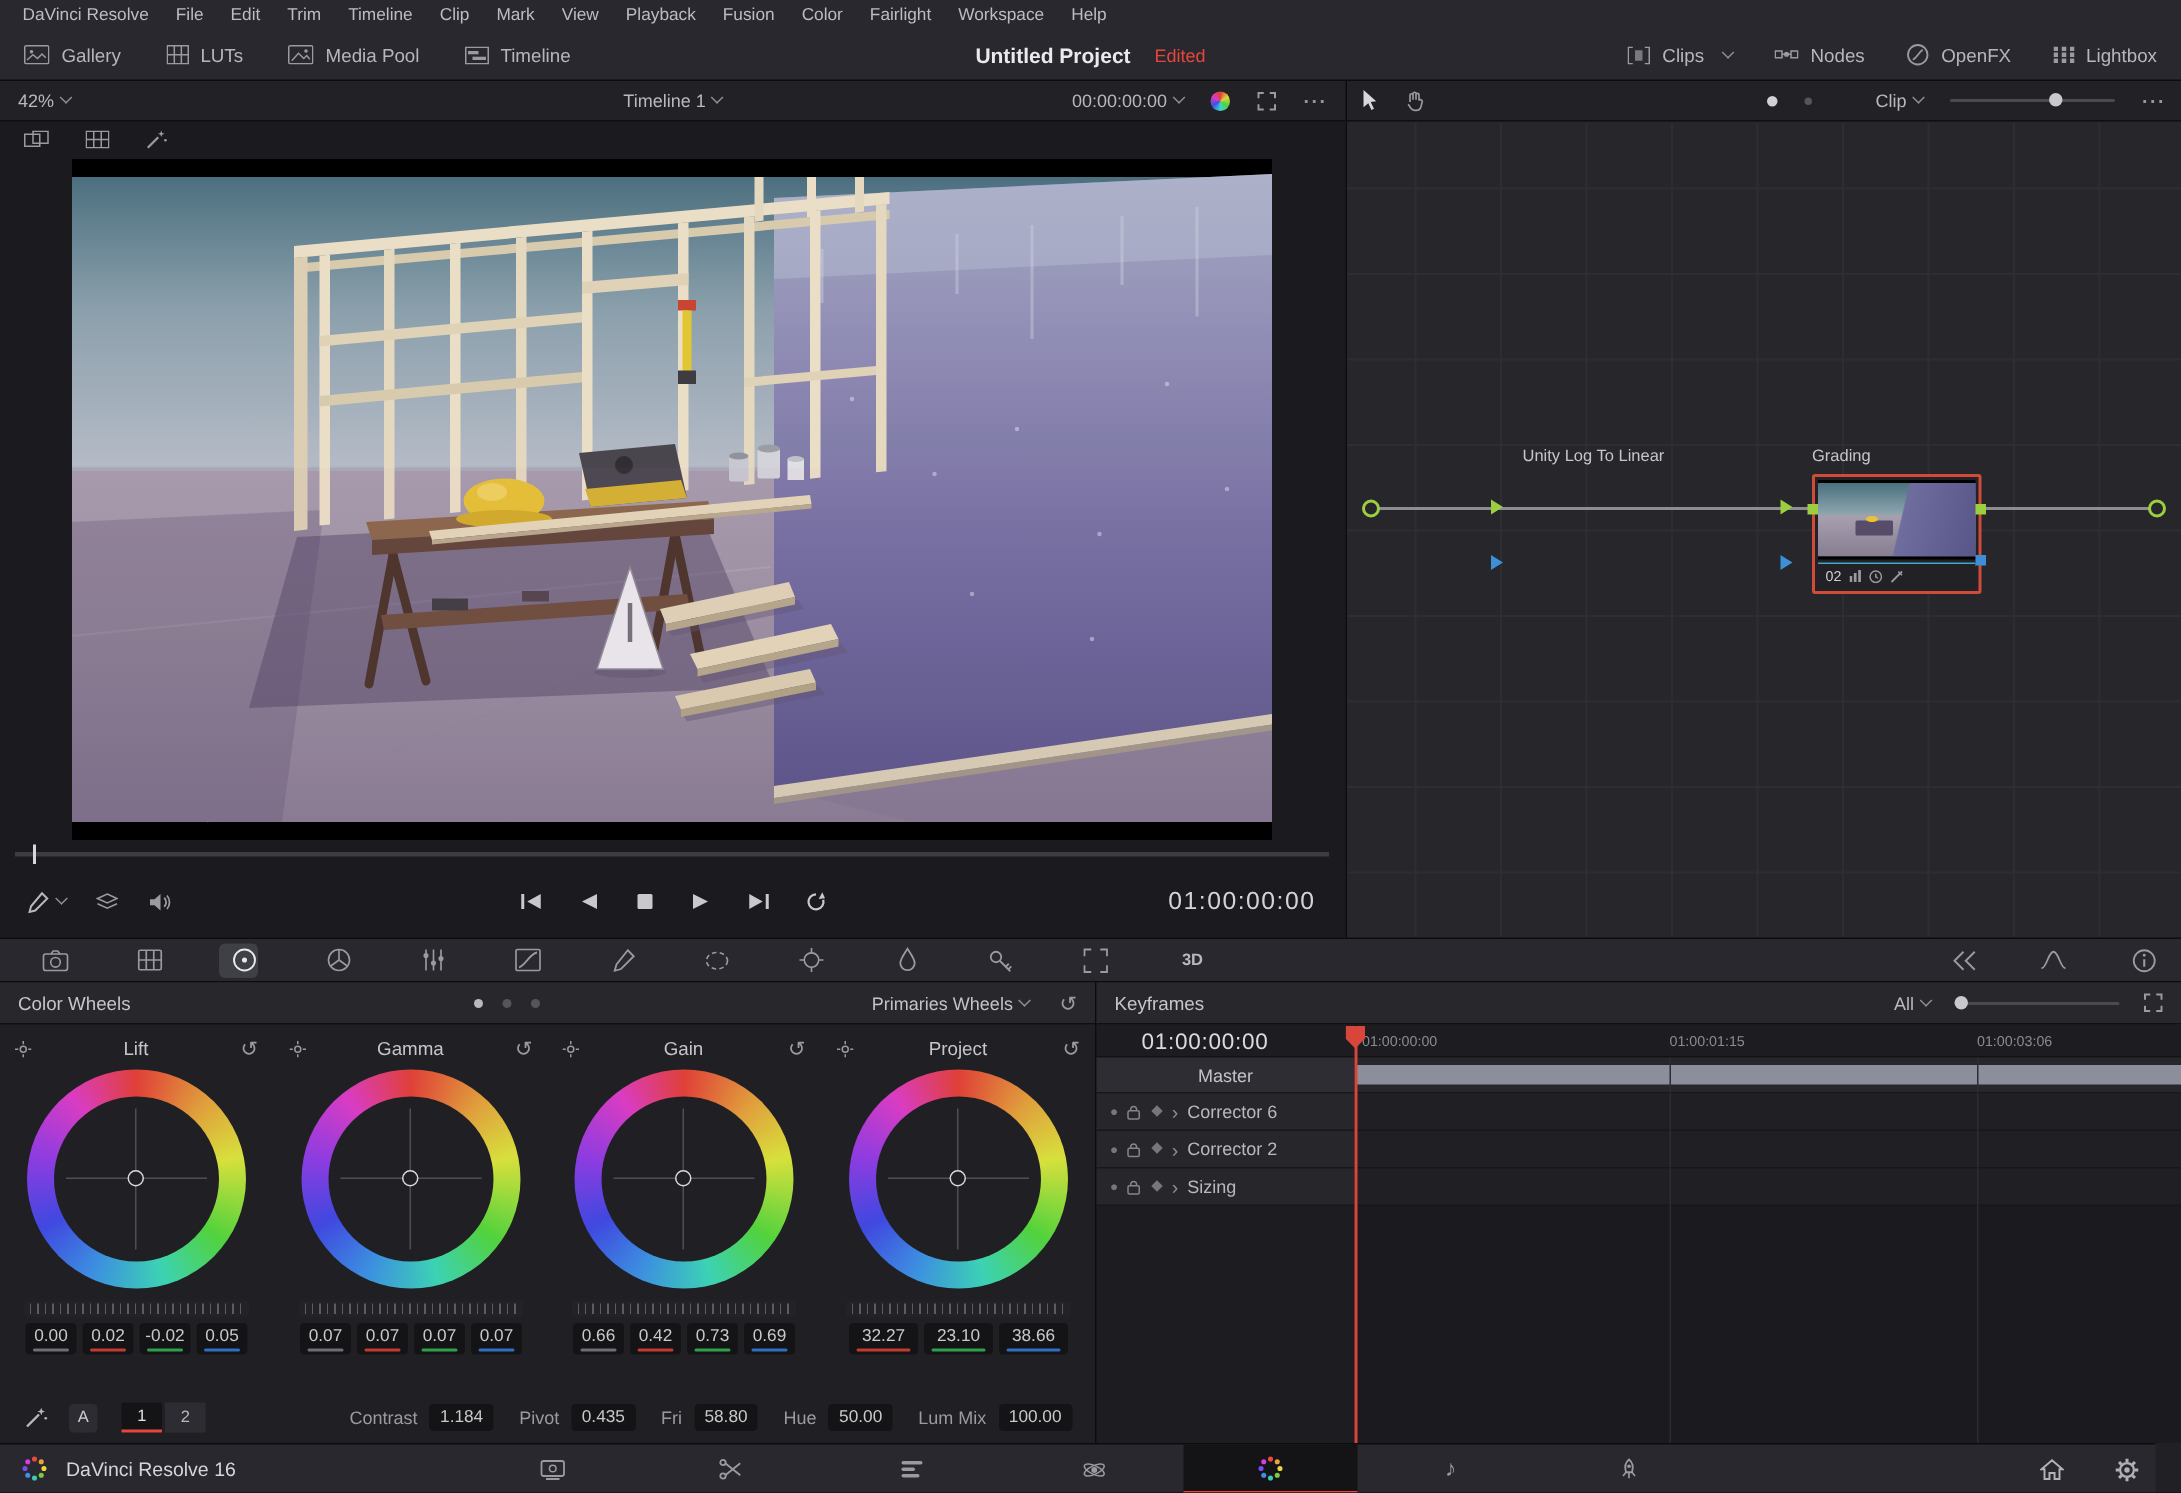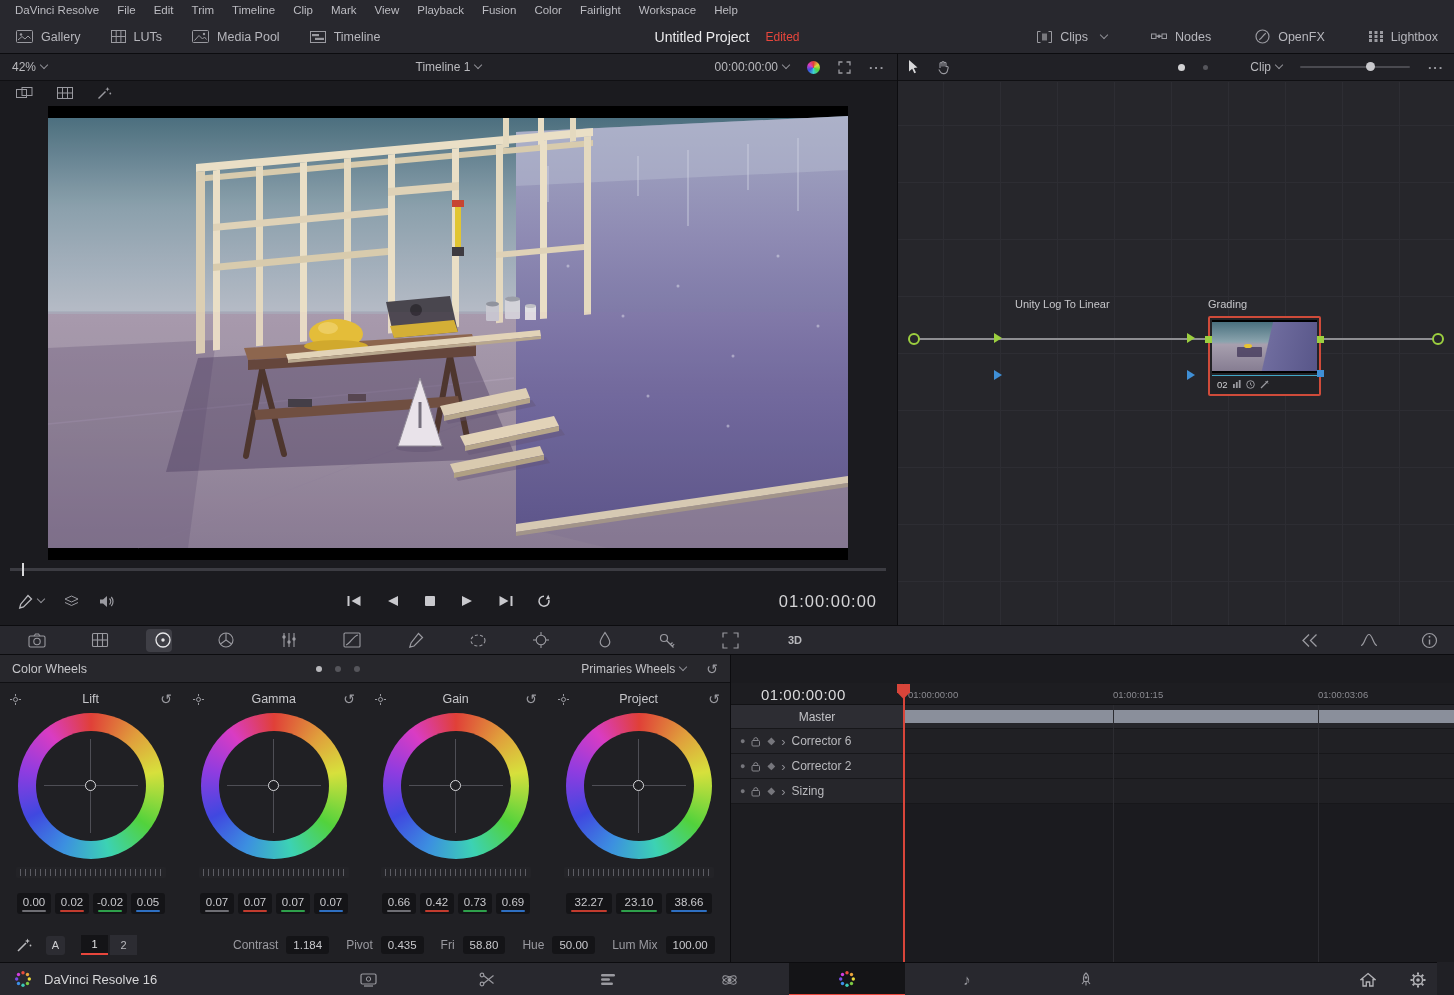--- a/index.html
+++ b/index.html
@@ -8,23 +8,23 @@
 #root{position:relative;width:1454px;height:995px;background:#202025;overflow:hidden;color:#c9c9cd;font-size:12px}
 svg{display:block}
 
 .menu-bar{position:absolute;top:0;left:0;right:0;height:20px;background:#28282e;display:flex;align-items:center;padding-left:6px}
 .menu-item{padding:0 9px;font-size:11.5px;color:#bcbcc2;white-space:nowrap}
 
 .top-toolbar{position:absolute;top:20px;left:0;right:0;height:34px;background:#28282e;border-bottom:1px solid #0c0c0f;display:flex;align-items:center}
 .tb-left{display:flex;align-items:center;gap:30px;padding-left:16px}
 .tb-btn{display:flex;align-items:center;gap:8px;color:#b6b6bc;font-size:12.5px;white-space:nowrap}
 .tb-center{position:absolute;left:50%;transform:translateX(-50%);display:flex;align-items:center;gap:16px}
-.proj-title{font-size:14px;font-weight:400;color:#eaeaec}
+.proj-title{font-size:14px;font-weight:700;color:#eaeaec}
 .edited{color:#e8463c;font-size:12px}
-.tb-right{margin-left:auto;display:flex;align-items:center;gap:44px;padding-right:16px}
+.tb-right{margin-left:auto;display:flex;align-items:center;gap:28px;padding-right:16px}
 .chev{width:6px;height:6px;border-right:1.4px solid #8e8e94;border-bottom:1.4px solid #8e8e94;transform:rotate(45deg);display:inline-block;position:relative;top:-2px;margin-left:5px;flex:none}
 .more{color:#9a9aa0;font-size:13px;letter-spacing:1px;font-weight:700}
 
 .viewer-panel{position:absolute;top:54px;left:0;width:897px;height:571px;background:#1b1b1f}
 .viewer-toolbar{position:relative;height:27px;background:#212126;border-bottom:1px solid #101013;display:flex;align-items:center;padding:0 12px}
 .vt-group{display:flex;align-items:center;color:#b9b9bd}
 .vt-center{position:absolute;left:50%;transform:translateX(-50%)}
 .vt-right{margin-left:auto;display:flex;align-items:center;gap:18px}
 .rgb-dot{width:13px;height:13px;border-radius:50%;background:conic-gradient(#e04038,#e0d43c,#52d23c,#3cd2d2,#3c50e0,#d93cc3,#e04038)}
 .viewer-subbar{height:24px;display:flex;align-items:center;gap:24px;padding-left:16px;background:#1b1b1f}
@@ -78,21 +78,21 @@
 .wp-reset{margin-left:20px}
 .wheel-col{position:absolute;top:34px;width:182px;text-align:center}
 .wheel-head{display:flex;align-items:center;padding:0 10px;height:20px}
 .wheel-name{flex:1;font-size:12.5px;color:#c6c6ca}
 .ring{position:relative;width:146px;height:146px;margin:4px auto 0;border-radius:50%;background:conic-gradient(#e04038,#e09f3c 42deg,#d7e03c 78deg,#52d23c 125deg,#3cd2b4 165deg,#3c8fe0 205deg,#4048e0 243deg,#8f3ce0 283deg,#d93cc3 322deg,#e04038)}
 .hole{position:absolute;inset:18px;background:#202024;border-radius:50%}
 .hline{position:absolute;left:26px;right:26px;top:72px;height:1px;background:#4e4e55}
 .vline{position:absolute;top:26px;bottom:26px;left:72px;width:1px;background:#4e4e55}
 .cdot{position:absolute;left:50%;top:50%;width:11px;height:11px;margin:-6px 0 0 -6px;border:1.5px solid #d9d9dc;border-radius:50%;background:#202024}
 .wslider{width:150px;height:11px;margin:8px auto 0;border-radius:2px;background-color:#232327;background-image:repeating-linear-gradient(90deg,#5c5c63 0 1px,transparent 1px 5px);background-size:142px 7px;background-repeat:no-repeat;background-position:center 2px}
-.vrow{display:flex;justify-content:center;gap:4px;margin-top:15px}
+.vrow{display:flex;justify-content:center;gap:4px;margin-top:4px}
 .vbox{width:34px;background:#141417;border-radius:3px;padding:3px 0 2px;font-size:11.5px;color:#c9c9cd}
 .vbox.wide{width:46px}
 .cb{display:block;height:2px;margin:2px 5px 0;border-radius:1px}
 .cb-y{background:#6e6e74}.cb-r{background:#c23b2e}.cb-g{background:#2ea04b}.cb-b{background:#2e6fc2}
 .wp-params{position:absolute;left:0;right:0;bottom:0;height:34px;display:flex;align-items:center;padding-left:16px}
 .abox{width:19px;height:19px;background:#2c2c32;border-radius:3px;display:flex;align-items:center;justify-content:center;font-size:11px;color:#cfcfd2;margin-left:14px}
 .tabs{display:flex;margin-left:16px;gap:2px}
 .tab{width:27px;height:20px;background:#2c2c32;display:flex;align-items:center;justify-content:center;font-size:11px;color:#b9b9bd}
 .tab.active{background:#141417;border-bottom:2px solid #e8463c;color:#e2e2e4}
 .params{display:flex;align-items:center;margin-left:96px;gap:17px}
@@ -820,20 +820,35 @@
           </span>
         <span class="param">
             <span>Lum Mix</span>
             <span class="pbox">100.00</span>
           </span>
       </div>
     </div>
   </div>
 
   <div class="kf-panel">
+    <div class="panel-head">
+      <span class="panel-title">Keyframes</span>
+      <div class="kf-right">
+        <div class="vt-group">
+          <span>All</span>
+          <i class="chev"></i>
+        </div>
+        <div class="slider">
+            <span class="thumb" style="left:0"></span>
+          </div>
+        <svg width="13" height="13" viewBox="0 0 13 13">
+            <path d="M4.5 1 H1 V4.5 M8.5 1 H12 V4.5 M1 8.5 V12 H4.5 M12 8.5 V12 H8.5" fill="none" stroke="#9a9aa0" stroke-width="1.3"></path>
+          </svg>
+      </div>
+    </div>
 
     <div class="kf-ruler">
       <span class="kf-tc">01:00:00:00</span>
       <span class="kf-tick" style="left:177px">01:00:00:00</span>
       <span class="kf-tick" style="left:382px">01:00:01:15</span>
       <span class="kf-tick" style="left:587px">01:00:03:06</span>
     </div>
 
     <div class="kf-below-left"></div>
     <div class="kf-lane-bg"></div>

